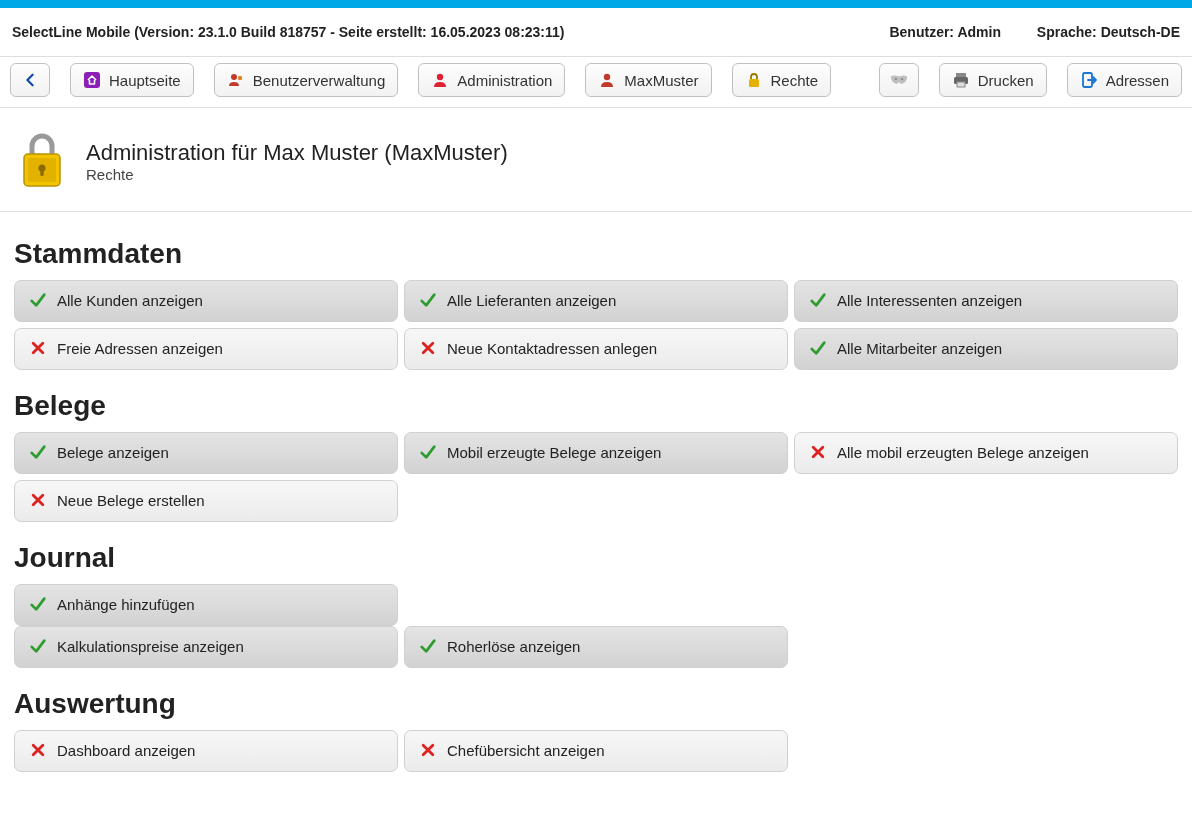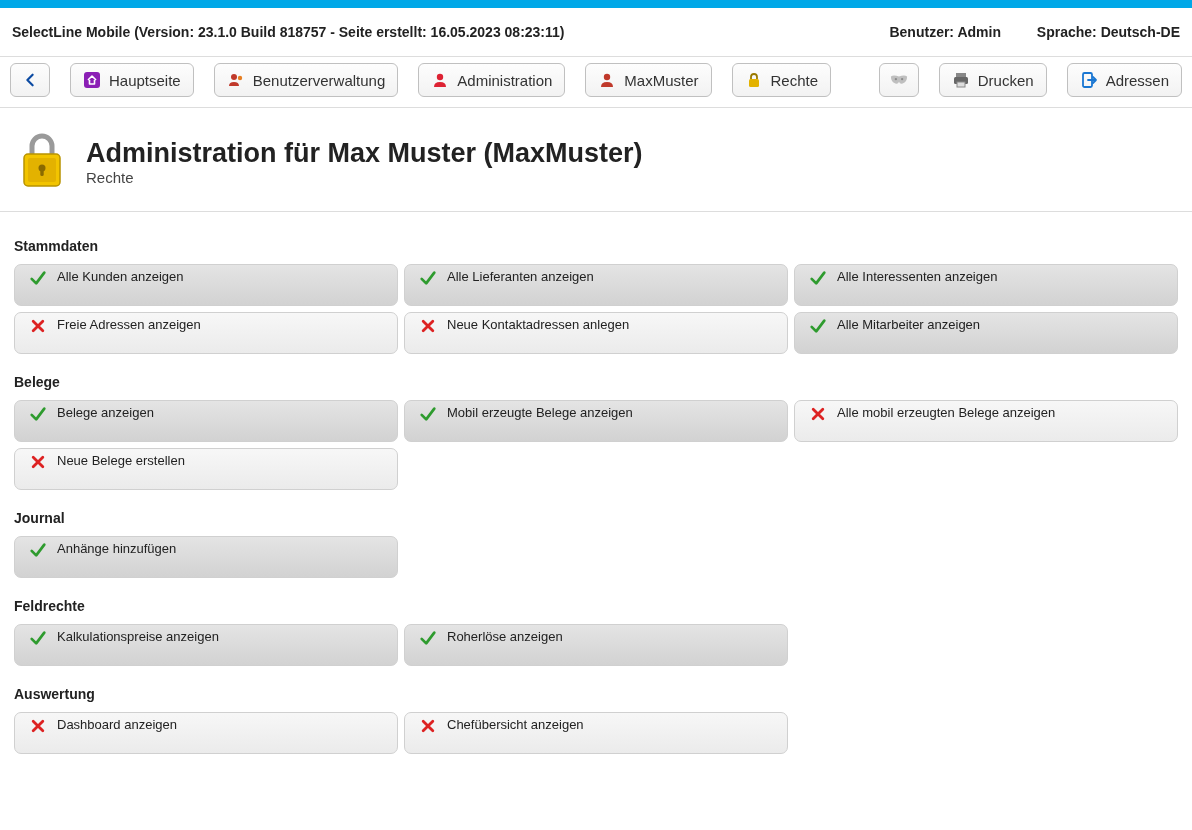--- a/index.html
+++ b/index.html
@@ -52,51 +52,51 @@
   .ic { display: inline-flex; width: 18px; height: 18px; align-items: center; justify-content: center; }
   .page-header {
     display: flex;
     align-items: center;
     gap: 20px;
     padding: 22px 18px 18px 18px;
     border-bottom: 1px solid #ddd;
   }
   .page-header h1 {
     margin: 0;
-    font-size: 27px;
-    font-weight: 700;
+    font-size: 22px;
+    font-weight: 400;
     color: #222;
   }
   .page-header .sub {
     font-size: 15px;
     color: #444;
   }
   .content { padding: 6px 14px 24px 14px; }
   .section-title {
-    font-size: 14px;
+    font-size: 28px;
     font-weight: 700;
     color: #222;
     margin: 20px 0 10px 0;
   }
   .grid {
     display: grid;
     grid-template-columns: 1fr 1fr 1fr;
     gap: 6px;
   }
   .perm {
     display: flex;
-    align-items: flex-start;
+    align-items: flex-end;
     gap: 10px;
     height: 42px;
-    padding: 4px 14px;
+    padding: 12px 14px;
     border: 1px solid #d0d0d0;
     border-radius: 7px;
     background: linear-gradient(to bottom, #f7f7f7, #ebebeb);
     color: #222;
-    font-size: 13px;
+    font-size: 15px;
     cursor: pointer;
   }
   .perm.enabled { background: linear-gradient(to bottom, #e4e4e4, #d2d2d2); }
   .status-ic { width: 18px; height: 18px; display: inline-flex; align-items: center; justify-content: center; flex-shrink: 0; }
 </style>
 </head>
 <body>
 
 <div class="topbar"></div>
 
@@ -305,21 +305,20 @@
     <div class="grid">
       <div class="perm enabled">
         <span class="status-ic">
           <svg viewBox="0 0 20 20" width="18" height="18">
             <path d="M3 11 L8 16 L17 4" fill="none" stroke="#2e9b2e" stroke-width="3" stroke-linecap="round" stroke-linejoin="round"></path>
           </svg>
         </span>
         <span>Anhänge hinzufügen</span>
       </div>
     </div>
-    <div class="section-title">Feldrechte</div>
     <div class="grid">
       <div class="perm enabled">
         <span class="status-ic">
           <svg viewBox="0 0 20 20" width="18" height="18">
             <path d="M3 11 L8 16 L17 4" fill="none" stroke="#2e9b2e" stroke-width="3" stroke-linecap="round" stroke-linejoin="round"></path>
           </svg>
         </span>
         <span>Kalkulationspreise anzeigen</span>
       </div>
       <div class="perm enabled">

